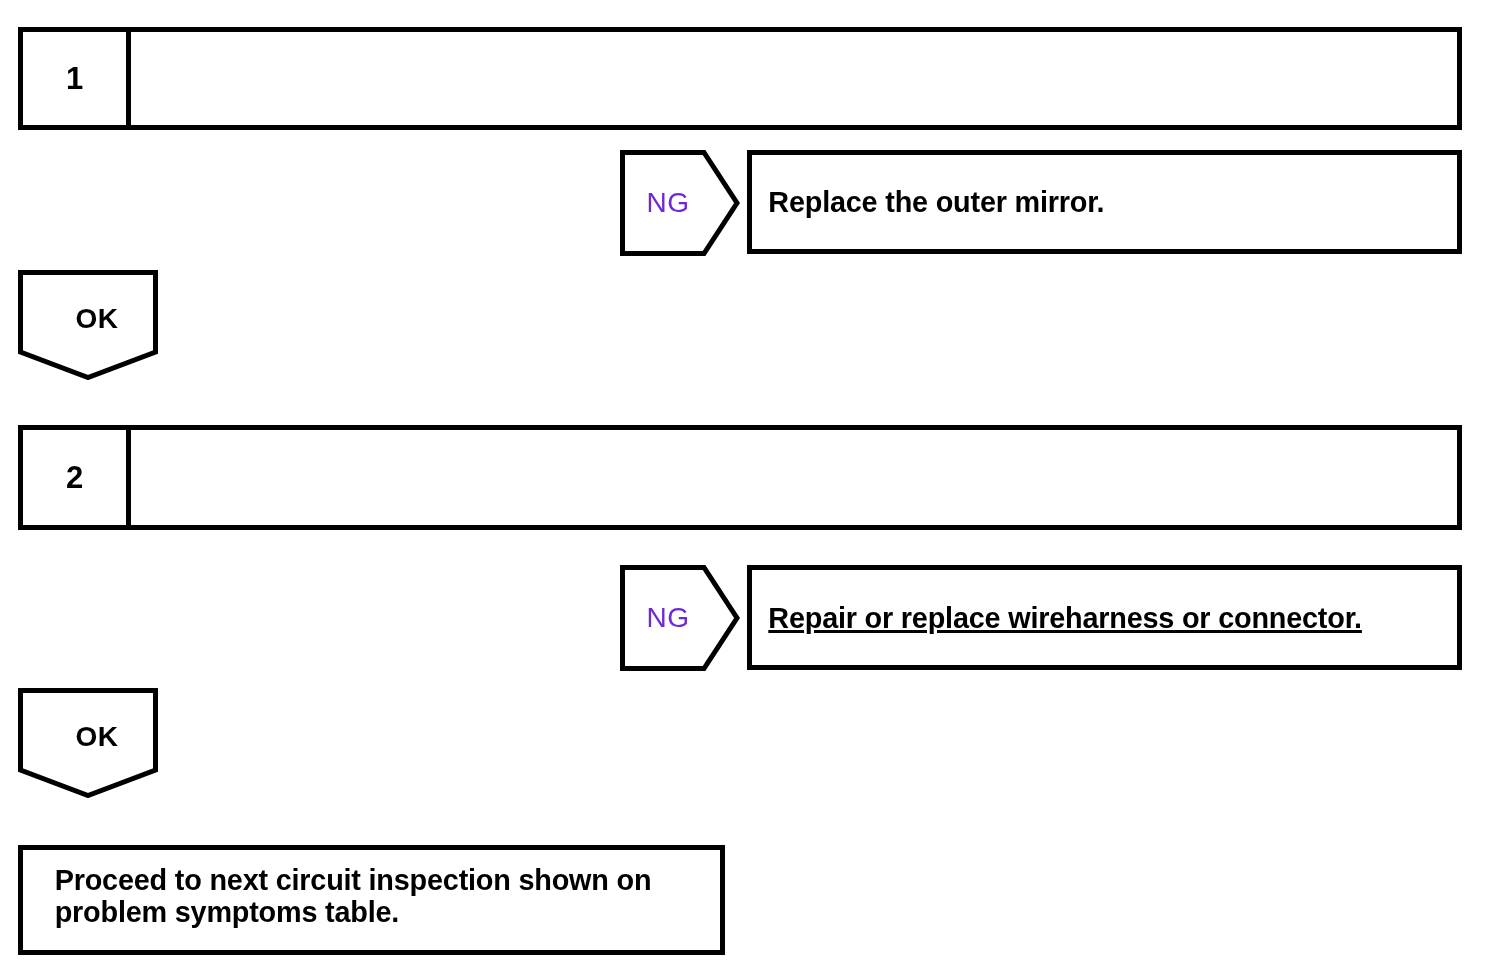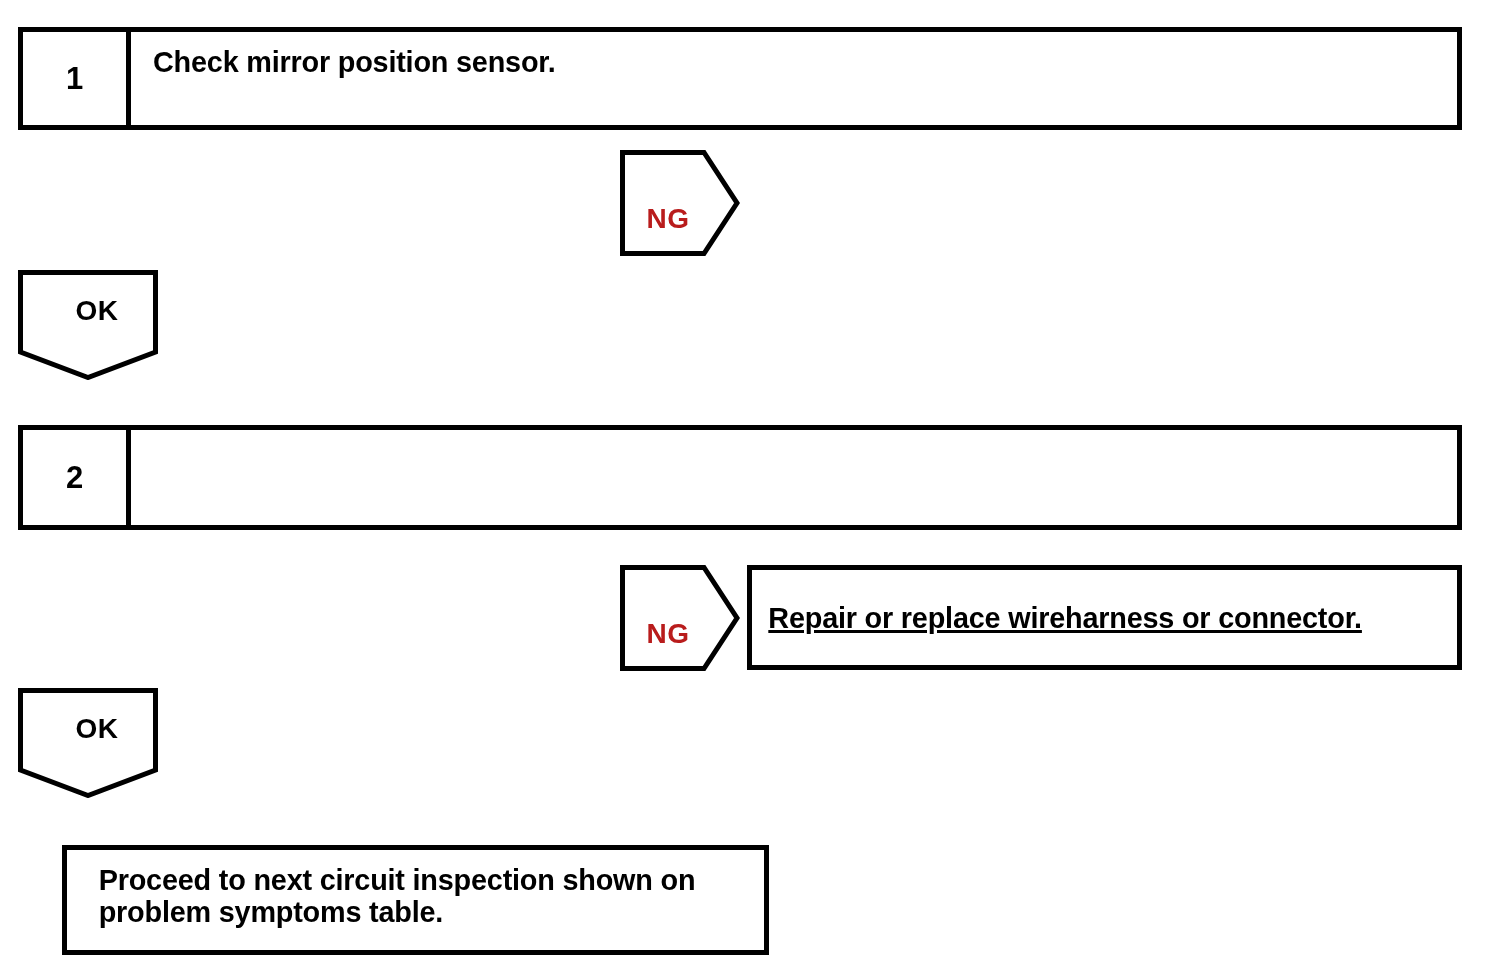--- a/index.html
+++ b/index.html
@@ -102,49 +102,49 @@
   .ng-arrow svg {
     position: absolute;
     left: 0;
     top: 0;
     width: 120px;
     height: 106px;
   }
   .ng-label {
     position: absolute;
     left: 0;
-    top: 16px;
+    top: 0;
     width: 96px;
     height: 106px;
     display: flex;
     align-items: center;
     justify-content: center;
     font-size: 28px;
-    font-weight: bold;
-    color: #b91c1c;
+    font-weight: normal;
+    color: #6d28d9;
     letter-spacing: 0.5px;
   }
 
   
   .ok-arrow {
     position: absolute;
     width: 140px;
     height: 110px;
   }
   .ok-arrow svg {
     position: absolute;
     left: 0;
     top: 0;
     width: 140px;
     height: 110px;
   }
   .ok-label {
     position: absolute;
     left: 0;
-    top: 0;
+    top: 8px;
     width: 140px;
     height: 82px;
     display: flex;
     align-items: center;
     justify-content: center;
     padding-left: 18px;
     box-sizing: border-box;
     font-size: 28px;
     font-weight: bold;
     color: #000000;
@@ -153,32 +153,32 @@
 </style>
 </head>
 <body>
 
 <div id="canvas">
 
   <div class="step-box" style="left:18px; top:27px; width:1444px; height:103px;">
     <div class="step-num-cell">
       <span class="step-num">1</span>
     </div>
-    <div class="step-text">
-      <span class="txt">Check mirror position sensor.</span>
-    </div>
   </div>
 
   <div class="ng-arrow" style="left:620px; top:150px;">
     <svg viewBox="0 0 120 106" preserveAspectRatio="none">
       <polygon points="2.5,2.5 84,2.5 117,53 84,103.5 2.5,103.5" fill="#ffffff" stroke="#000000" stroke-width="5" stroke-linejoin="miter"></polygon>
     </svg>
     <span class="ng-label">NG</span>
   </div>
 
+  <div class="result-box" style="left:747px; top:150px; width:715px; height:104px;">
+    <span class="txt">Replace the outer mirror.</span>
+  </div>
 
   <div class="ok-arrow" style="left:18px; top:270px;">
     <svg viewBox="0 0 140 110" preserveAspectRatio="none">
       <polygon points="2.5,2.5 137.5,2.5 137.5,82 70,107.5 2.5,82" fill="#ffffff" stroke="#000000" stroke-width="5" stroke-linejoin="miter"></polygon>
     </svg>
     <span class="ok-label">OK</span>
   </div>
 
   <div class="step-box" style="left:18px; top:425px; width:1444px; height:105px;">
     <div class="step-num-cell">
@@ -197,18 +197,18 @@
     <span class="txt">Repair or replace wireharness or connector.</span>
   </div>
 
   <div class="ok-arrow" style="left:18px; top:688px;">
     <svg viewBox="0 0 140 110" preserveAspectRatio="none">
       <polygon points="2.5,2.5 137.5,2.5 137.5,82 70,107.5 2.5,82" fill="#ffffff" stroke="#000000" stroke-width="5" stroke-linejoin="miter"></polygon>
     </svg>
     <span class="ok-label">OK</span>
   </div>
 
-  <div class="result-box top-align" style="left:18px; top:845px; width:707px; height:110px;margin-left:44px;">
+  <div class="result-box top-align" style="left:18px; top:845px; width:707px; height:110px;">
     <span class="txt" style="padding-left:33px;">Proceed to next circuit inspection shown on
 problem symptoms table.</span>
   </div>
 
 </div>
 
 </body></html>

